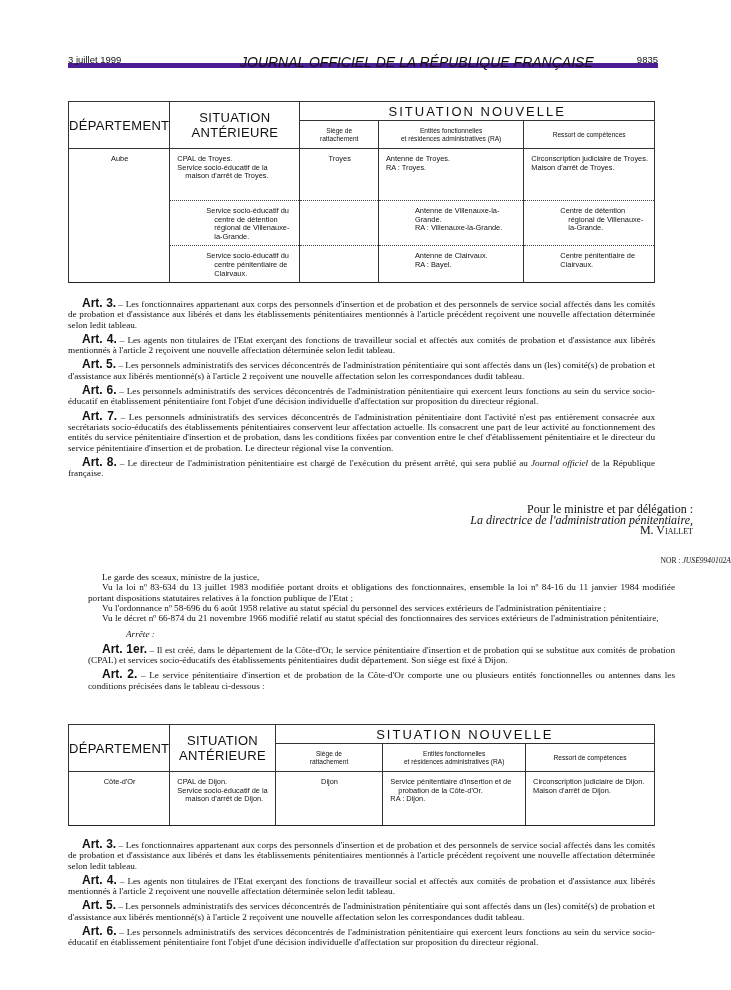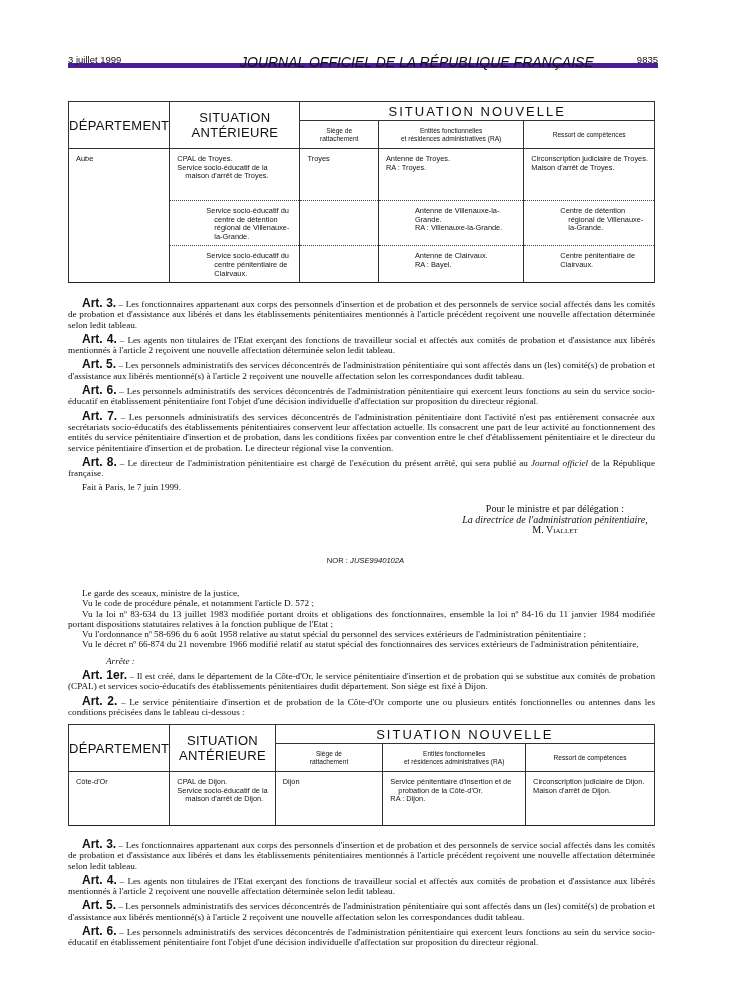--- a/index.html
+++ b/index.html
@@ -12,33 +12,33 @@
   .rh-center { position: absolute; left: 172px; top: 2px; font-size: 14px; font-style: italic; }
   .rh-right { position: absolute; right: 0; top: 2px; }
 
   table.grid { position: absolute; left: 68px; border-collapse: collapse; width: 587px;
     font-family: "Liberation Sans", sans-serif; font-size: 7.4px; border: 1.4px solid #222; }
   table.grid td, table.grid th { border-left: 1px solid #333; border-right: 1px solid #333; vertical-align: top; font-weight: normal; }
   table.grid th { border-bottom: 1px solid #333; border-top: 1px solid #333; text-align: center; vertical-align: middle; }
   .h-big { font-size: 13px; letter-spacing: 0.3px; }
   .h-sn { letter-spacing: 2px; font-size: 13px; height: 19px; }
   .h-small { font-size: 6.6px; line-height: 8px; height: 28px; }
-  td.c { }
+  td.c { text-align: center; }
   td.cell { padding: 6px 6px 4px 7px; line-height: 8.6px; }
   td.cell .hang { padding-left: 8px; text-indent: -8px; }
   tr.sep td { border-top: 1px dotted #444; padding-left: 36px; }
   .gap { margin-top: 0; }
 
   .text { position: absolute; left: 68px; width: 587px; font-size: 9.2px; line-height: 10.3px; text-align: justify; }
   .para { text-indent: 14px; margin-bottom: 4px; }
   .art-label { font-family: "Liberation Sans", sans-serif; font-weight: bold; font-size: 12px; }
-  .sig { position: absolute; left: 440px; width: 230px; font-size: 10px; line-height: 10.6px; text-align: center; }
+  .sig { position: absolute; left: 463px; width: 230px; font-size: 12px; line-height: 10.6px; text-align: right; }
   .sig .it { font-style: italic; }
   .smallcaps { font-variant: small-caps; }
-  .nor { position: absolute; left: 0; width: 731px; text-align: center; font-family: Liberation Sans, sans-serif; font-size: 7.6px; }
+  .nor { position: absolute; left: 0; width: 731px; text-align: right; font-family: Liberation Serif, serif; font-size: 7.6px; }
   .nor i { font-style: italic; }
   .plain { text-indent: 14px; }
   .arrete { padding-left: 38px; margin: 6px 0 4px; font-style: italic; }
 </style>
 </head>
 <body>
 
 <div class="running-head">
   <span class="rh-left">3 juillet 1999</span>
   <span class="rh-center">JOURNAL OFFICIEL DE LA RÉPUBLIQUE FRANÇAISE</span>
@@ -109,36 +109,34 @@
 </tbody>
   </table>
 
 <div class="text" style="top:298px;">
   <p class="para"><span class="art-label">Art. 3.</span><span> – Les fonctionnaires appartenant aux corps des personnels d'insertion et de probation et des personnels de service social affectés dans les comités de probation et d'assistance aux libérés et dans les établissements pénitentiaires mentionnés à l'article précédent reçoivent une nouvelle affectation déterminée selon ledit tableau.</span></p>
   <p class="para"><span class="art-label">Art. 4.</span><span> – Les agents non titulaires de l'Etat exerçant des fonctions de travailleur social et affectés aux comités de probation et d'assistance aux libérés mentionnés à l'article 2 reçoivent une nouvelle affectation déterminée selon ledit tableau.</span></p>
   <p class="para"><span class="art-label">Art. 5.</span><span> – Les personnels administratifs des services déconcentrés de l'administration pénitentiaire qui sont affectés dans un (les) comité(s) de probation et d'assistance aux libérés mentionné(s) à l'article 2 reçoivent une nouvelle affectation selon les correspondances dudit tableau.</span></p>
   <p class="para"><span class="art-label">Art. 6.</span><span> – Les personnels administratifs des services déconcentrés de l'administration pénitentiaire qui exercent leurs fonctions au sein du service socio-éducatif en établissement pénitentiaire font l'objet d'une décision individuelle d'affectation sur proposition du directeur régional.</span></p>
   <p class="para"><span class="art-label">Art. 7.</span><span> – Les personnels administratifs des services déconcentrés de l'administration pénitentiaire dont l'activité n'est pas entièrement consacrée aux secrétariats socio-éducatifs des établissements pénitentiaires conservent leur affectation actuelle. Ils consacrent une part de leur activité au fonctionnement des entités du service pénitentiaire d'insertion et de probation, dans les conditions fixées par convention entre le chef d'établissement pénitentiaire et le directeur du service pénitentiaire d'insertion et de probation. Le directeur régional vise la convention.</span></p>
   <p class="para"><span class="art-label">Art. 8.</span><span> – Le directeur de l'administration pénitentiaire est chargé de l'exécution du présent arrêté, qui sera publié au </span><i>Journal officiel</i><span> de la République française.</span></p>
-  <p class="plain">Fait à Paris, le 7 juin 1999.</p>
 </div>
 
 <div class="sig" style="top:504px;">
   <div>Pour le ministre et par délégation :</div>
   <div class="it">La directrice de l'administration pénitentiaire,</div>
   <div class="smallcaps">M. Viallet</div>
 </div>
 
 <div class="nor" style="top:556px;">
   <span>NOR : </span><i>JUSE9940102A</i>
 </div>
 
-<div class="text" style="top:588px;">
+<div class="text" style="top:572px;margin-left:20px;">
   <p class="plain">Le garde des sceaux, ministre de la justice,</p>
-  <p class="plain">Vu le code de procédure pénale, et notamment l'article D. 572 ;</p>
   <p class="plain">Vu la loi nº 83-634 du 13 juillet 1983 modifiée portant droits et obligations des fonctionnaires, ensemble la loi nº 84-16 du 11 janvier 1984 modifiée portant dispositions statutaires relatives à la fonction publique de l'Etat ;</p>
   <p class="plain">Vu l'ordonnance nº 58-696 du 6 août 1958 relative au statut spécial du personnel des services extérieurs de l'administration pénitentiaire ;</p>
   <p class="plain">Vu le décret nº 66-874 du 21 novembre 1966 modifié relatif au statut spécial des fonctionnaires des services extérieurs de l'administration pénitentiaire,</p>
   <p class="arrete">Arrête :</p>
   <p class="para"><span class="art-label">Art. 1er.</span><span> – Il est créé, dans le département de la Côte-d'Or, le service pénitentiaire d'insertion et de probation qui se substitue aux comités de probation (CPAL) et services socio-éducatifs des établissements pénitentiaires dudit département. Son siège est fixé à Dijon.</span></p>
   <p class="para"><span class="art-label">Art. 2.</span><span> – Le service pénitentiaire d'insertion et de probation de la Côte-d'Or comporte une ou plusieurs entités fonctionnelles ou antennes dans les conditions précisées dans le tableau ci-dessous :</span></p>
 </div>
 
 <table class="grid" style="top:724px;">
   <colgroup>

